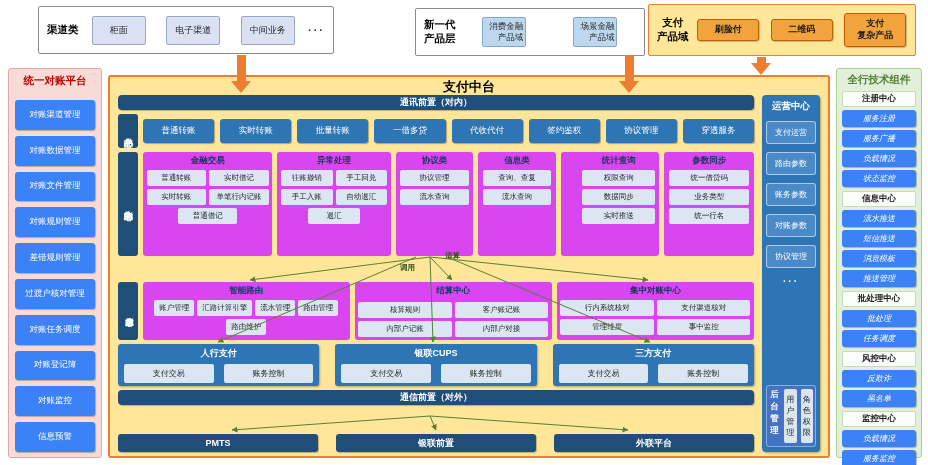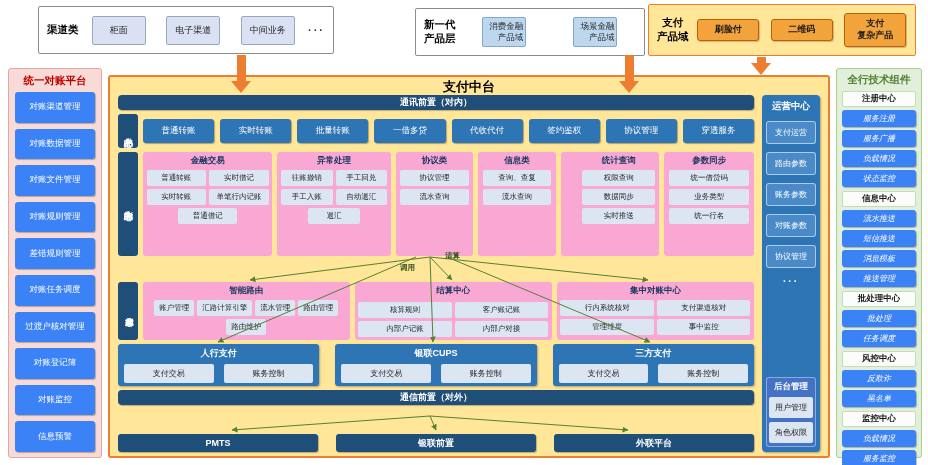--- a/index.html
+++ b/index.html
@@ -26,21 +26,21 @@
   
   .o-arrow { position:absolute; display:flex; flex-direction:column; align-items:center; z-index:6; }
   .o-arrow .stem { width:9px; background:#ed7d31; }
   .o-arrow .head { width:0; height:0; border-left:10px solid transparent;
                    border-right:10px solid transparent; border-top:12px solid #ed7d31; }
 
   
   .left-panel { position:absolute; left:8px; top:68px; width:94px; height:390px;
                 background:#f8dbd6; border:1px solid #e3a6a6; border-radius:3px;
                 padding:5px 6px; display:flex; flex-direction:column; }
-  .panel-title { font-weight:bold; font-size:10.5px; text-align:center; margin-bottom:4px; }
+  .panel-title { font-weight:bold; font-size:10.5px; text-align:center; margin-bottom:12px; }
   .left-panel .panel-title { color:#c00000; }
   .lp-items { display:flex; flex-direction:column; flex:1; gap:6px; }
   .btn-blue { background:#3b82f6; color:#fff; font-size:8.5px; text-align:left; border-radius:3px;
               padding:4px 1px; box-shadow:1px 1px 1px rgba(0,0,0,.25);
               display:flex; align-items:center; justify-content:center; }
   .lp-items .btn-blue { flex:1; }
 
   .right-panel { position:absolute; left:836px; top:68px; width:86px; height:390px;
                  background:#e2efda; border:1px solid #a9d18e; border-radius:3px;
                  padding:4px 5px; display:flex; flex-direction:column; }
@@ -70,21 +70,21 @@
   .vtab-small { font-size:8px; }
 
   .product-row { height:34px; }
   .product-items { flex:1; display:flex; gap:6px; align-items:center; }
   .btn-mid { background:#2e75b6; color:#fff; font-size:8.5px; text-align:center; border-radius:3px;
              padding:6px 1px; flex:1; box-shadow:1px 1px 1px rgba(0,0,0,.3); }
 
   .cap-row { height:104px; }
   .support-row { height:58px; }
   .groups { flex:1; display:flex; gap:5px; }
-  .group { background:#f9a8d4; border-radius:3px; padding:3px; display:flex; flex-direction:column; }
+  .group { background:#d946ef; border-radius:3px; padding:3px; display:flex; flex-direction:column; }
   .group-title { font-weight:bold; font-size:8.5px; color:#17375e; text-align:center; margin-bottom:3px; }
   .group-chips { display:flex; flex-wrap:wrap; gap:3px; align-content:flex-start; justify-content:center; }
   .chip { background:#dce6f2; border-radius:2px; font-size:7.5px; color:#1f1f1f; padding:3px 2px; text-align:center; }
   .g-2col .chip { width:calc(50% - 2px); }
   .g-1col .chip { width:96%; }
   .g-auto .chip { flex:0 0 auto; padding:3px 5px; }
   .g-fin{flex:1.55;} .g-exc{flex:1.35;} .g-proto{flex:.9;} .g-info{flex:.9;} .g-stat{flex:.95;padding-left:20px;} .g-param{flex:1.05;}
   .s-route{flex:1.05;} .s-settle{flex:1;justify-content:space-between;} .s-recon{flex:1;}
 
   .arrow-zone { height:18px; }
@@ -104,21 +104,21 @@
 
   
   .ops-col { width:58px; background:#2e75b6; border-radius:4px; padding:5px 4px; display:flex;
              flex-direction:column; gap:8px; box-shadow:1px 1px 2px rgba(0,0,0,.3); }
   .ops-title { color:#fff; font-weight:bold; font-size:9.5px; text-align:center; }
   .ops-items { display:flex; flex-direction:column; gap:8px; }
   .ops-item { background:#4a8ac9; border:1px solid rgba(255,255,255,.55); color:#fff; font-size:8px;
               text-align:center; border-radius:3px; padding:5px 1px; }
   .ops-dots { color:#fff; font-weight:bold; text-align:center; font-size:10px; letter-spacing:2px; }
   .ops-admin { margin-top:auto; background:#4472c4; border:1px solid rgba(255,255,255,.4);
-               border-radius:3px; padding:3px 2px; display:flex; flex-direction:column; gap:4px; }
+               border-radius:3px; padding:3px 2px; display:flex; flex-direction:row; gap:4px; }
   .ops-admin-title { color:#fff; font-weight:bold; font-size:8.5px; text-align:center; }
   .ops-admin .chip { font-size:8px; padding:5px 1px; }
 
   
   .overlay { position:absolute; left:0; top:0; z-index:5; pointer-events:none; }
   .flow-label { position:absolute; z-index:6; font-size:7.5px; color:#375623; font-weight:bold; }
 </style>
 </head>
 <body>
 
@@ -174,22 +174,22 @@
 
   <aside class="left-panel">
     <div class="panel-title">统一对账平台</div>
     <div class="lp-items">
 
     <div class="btn-blue">对账渠道管理</div>
         <div class="btn-blue">对账数据管理</div>
         <div class="btn-blue">对账文件管理</div>
         <div class="btn-blue">对账规则管理</div>
         <div class="btn-blue">差错规则管理</div>
+        <div class="btn-blue">过渡户核对管理</div>
         <div class="btn-blue">对账任务调度</div>
-        <div class="btn-blue">过渡户核对管理</div>
         <div class="btn-blue">对账登记簿</div>
         <div class="btn-blue">对账监控</div>
         <div class="btn-blue">信息预警</div>
       </div>
   </aside>
 
   <aside class="right-panel">
     <div class="panel-title">全行技术组件</div>
 
     <div class="rp-head">注册中心</div>

